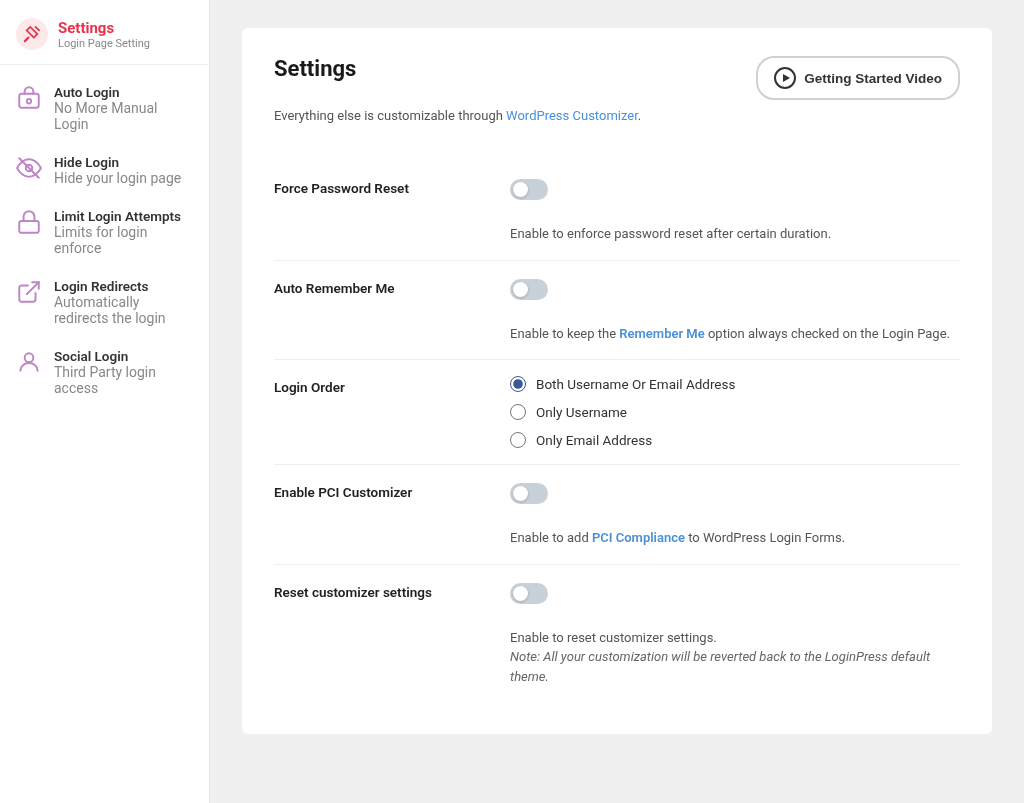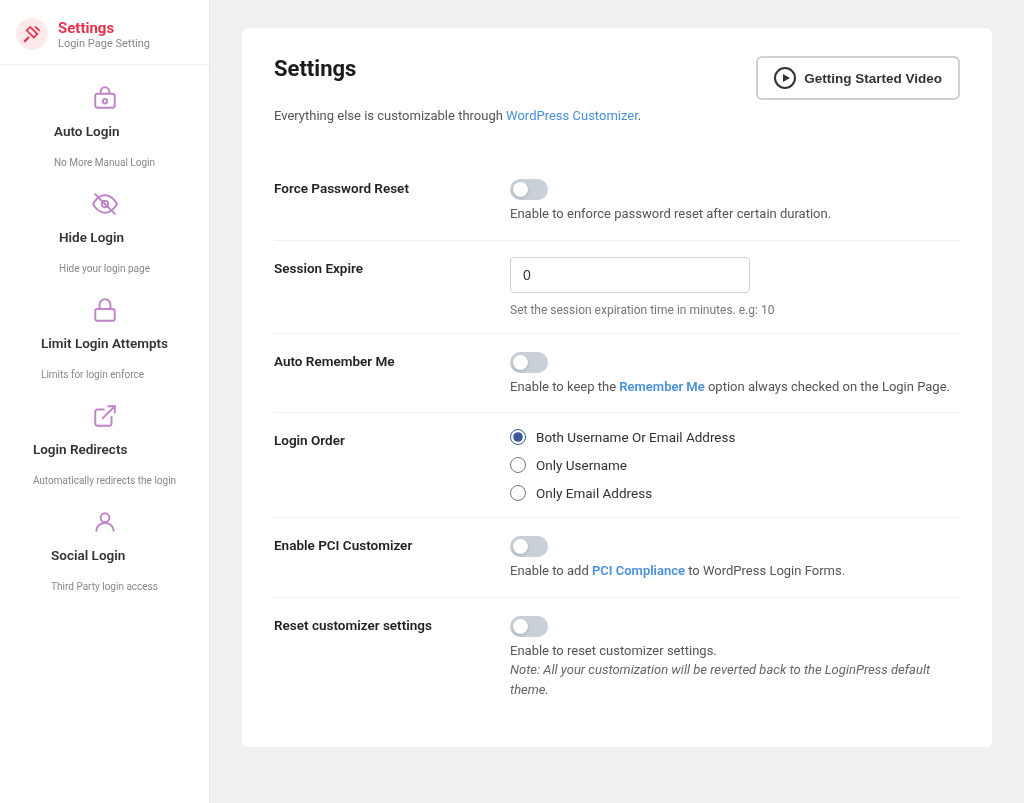--- a/index.html
+++ b/index.html
@@ -42,37 +42,36 @@
     .sidebar-header-text .subtitle {
       font-size: 11px;
       color: #888;
     }
     .sidebar-nav {
       flex: 1;
       padding: 8px 0;
     }
     .sidebar-item {
       display: flex;
-      align-items: center;
+      align-items: flex-start;
       gap: 12px;
       padding: 11px 16px;
       cursor: pointer;
       transition: background 0.15s;
-      flex-direction: column;
     }
     .sidebar-item-icon {
       width: 26px;
       height: 26px;
       flex-shrink: 0;
       margin-top: 1px;
       color: #c084c8;
     }
     .sidebar-item-icon svg { width: 100%; height: 100%; }
     .sidebar-item-label { font-size: 13.5px; font-weight: 600; color: #333; }
-    .sidebar-item-sublabel { font-size: 10px; color: #888; margin-top: 18px; }
+    .sidebar-item-sublabel { font-size: 14px; color: #888; margin-top: 0; }
 
     
     .main {
       flex: 1;
       padding: 28px 32px 40px;
       background: #f0f0f1;
     }
     .page-card {
       background: #fff;
       border-radius: 6px;
@@ -88,21 +87,21 @@
     .page-title {
       font-size: 22px;
       font-weight: 700;
       color: #1a1a1a;
     }
     .getting-started-btn {
       display: flex;
       align-items: center;
       gap: 8px;
       border: 2px solid #d0d0d0;
-      border-radius: 6px;
+      border-radius: 18px;
       padding: 9px 16px;
       background: #fff;
       font-size: 13.5px;
       font-weight: 600;
       color: #333;
       cursor: pointer;
     }
     .play-icon {
       width: 22px;
       height: 22px;
@@ -137,21 +136,21 @@
       align-items: start;
     }
     .settings-row:last-of-type { border-bottom: none; }
     .row-label {
       font-size: 13.5px;
       font-weight: 600;
       color: #222;
       padding-top: 3px;
     }
     .row-control { display: flex; flex-direction: column; gap: 6px; }
-    .row-control-inline { display: flex; align-items: flex-start; gap: 4px; }
+    .row-control-inline { display: flex; align-items: flex-start; gap: 24px; }
     .row-desc { font-size: 13px; color: #555; line-height: 1.5; }
     .row-desc a { color: #4a90d9; text-decoration: none; font-weight: 600; }
     .row-desc em { font-style: italic; color: #666; }
 
     
     .toggle {
       position: relative;
       width: 38px;
       height: 21px;
       flex-shrink: 0;
@@ -315,27 +314,20 @@
       <div class="row-label">Force Password Reset</div>
       <div class="row-control row-control-inline">
         <label class="toggle">
           <input type="checkbox" style="">
           <span class="toggle-slider"></span>
         </label>
         <span class="row-desc">Enable to enforce password reset after certain duration.</span>
       </div>
     </div>
 
-    <div class="settings-row">
-      <div class="row-label">Session Expire</div>
-      <div class="row-control">
-        <input type="text" class="text-input" value="0" style="">
-        <span class="input-hint">Set the session expiration time in minutes. e.g: 10</span>
-      </div>
-    </div>
 
     <div class="settings-row">
       <div class="row-label">Auto Remember Me</div>
       <div class="row-control row-control-inline">
         <label class="toggle">
           <input type="checkbox" style="">
           <span class="toggle-slider"></span>
         </label>
         <span class="row-desc">
           Enable to keep the <a href="#">Remember Me</a> option always checked on the Login Page.

